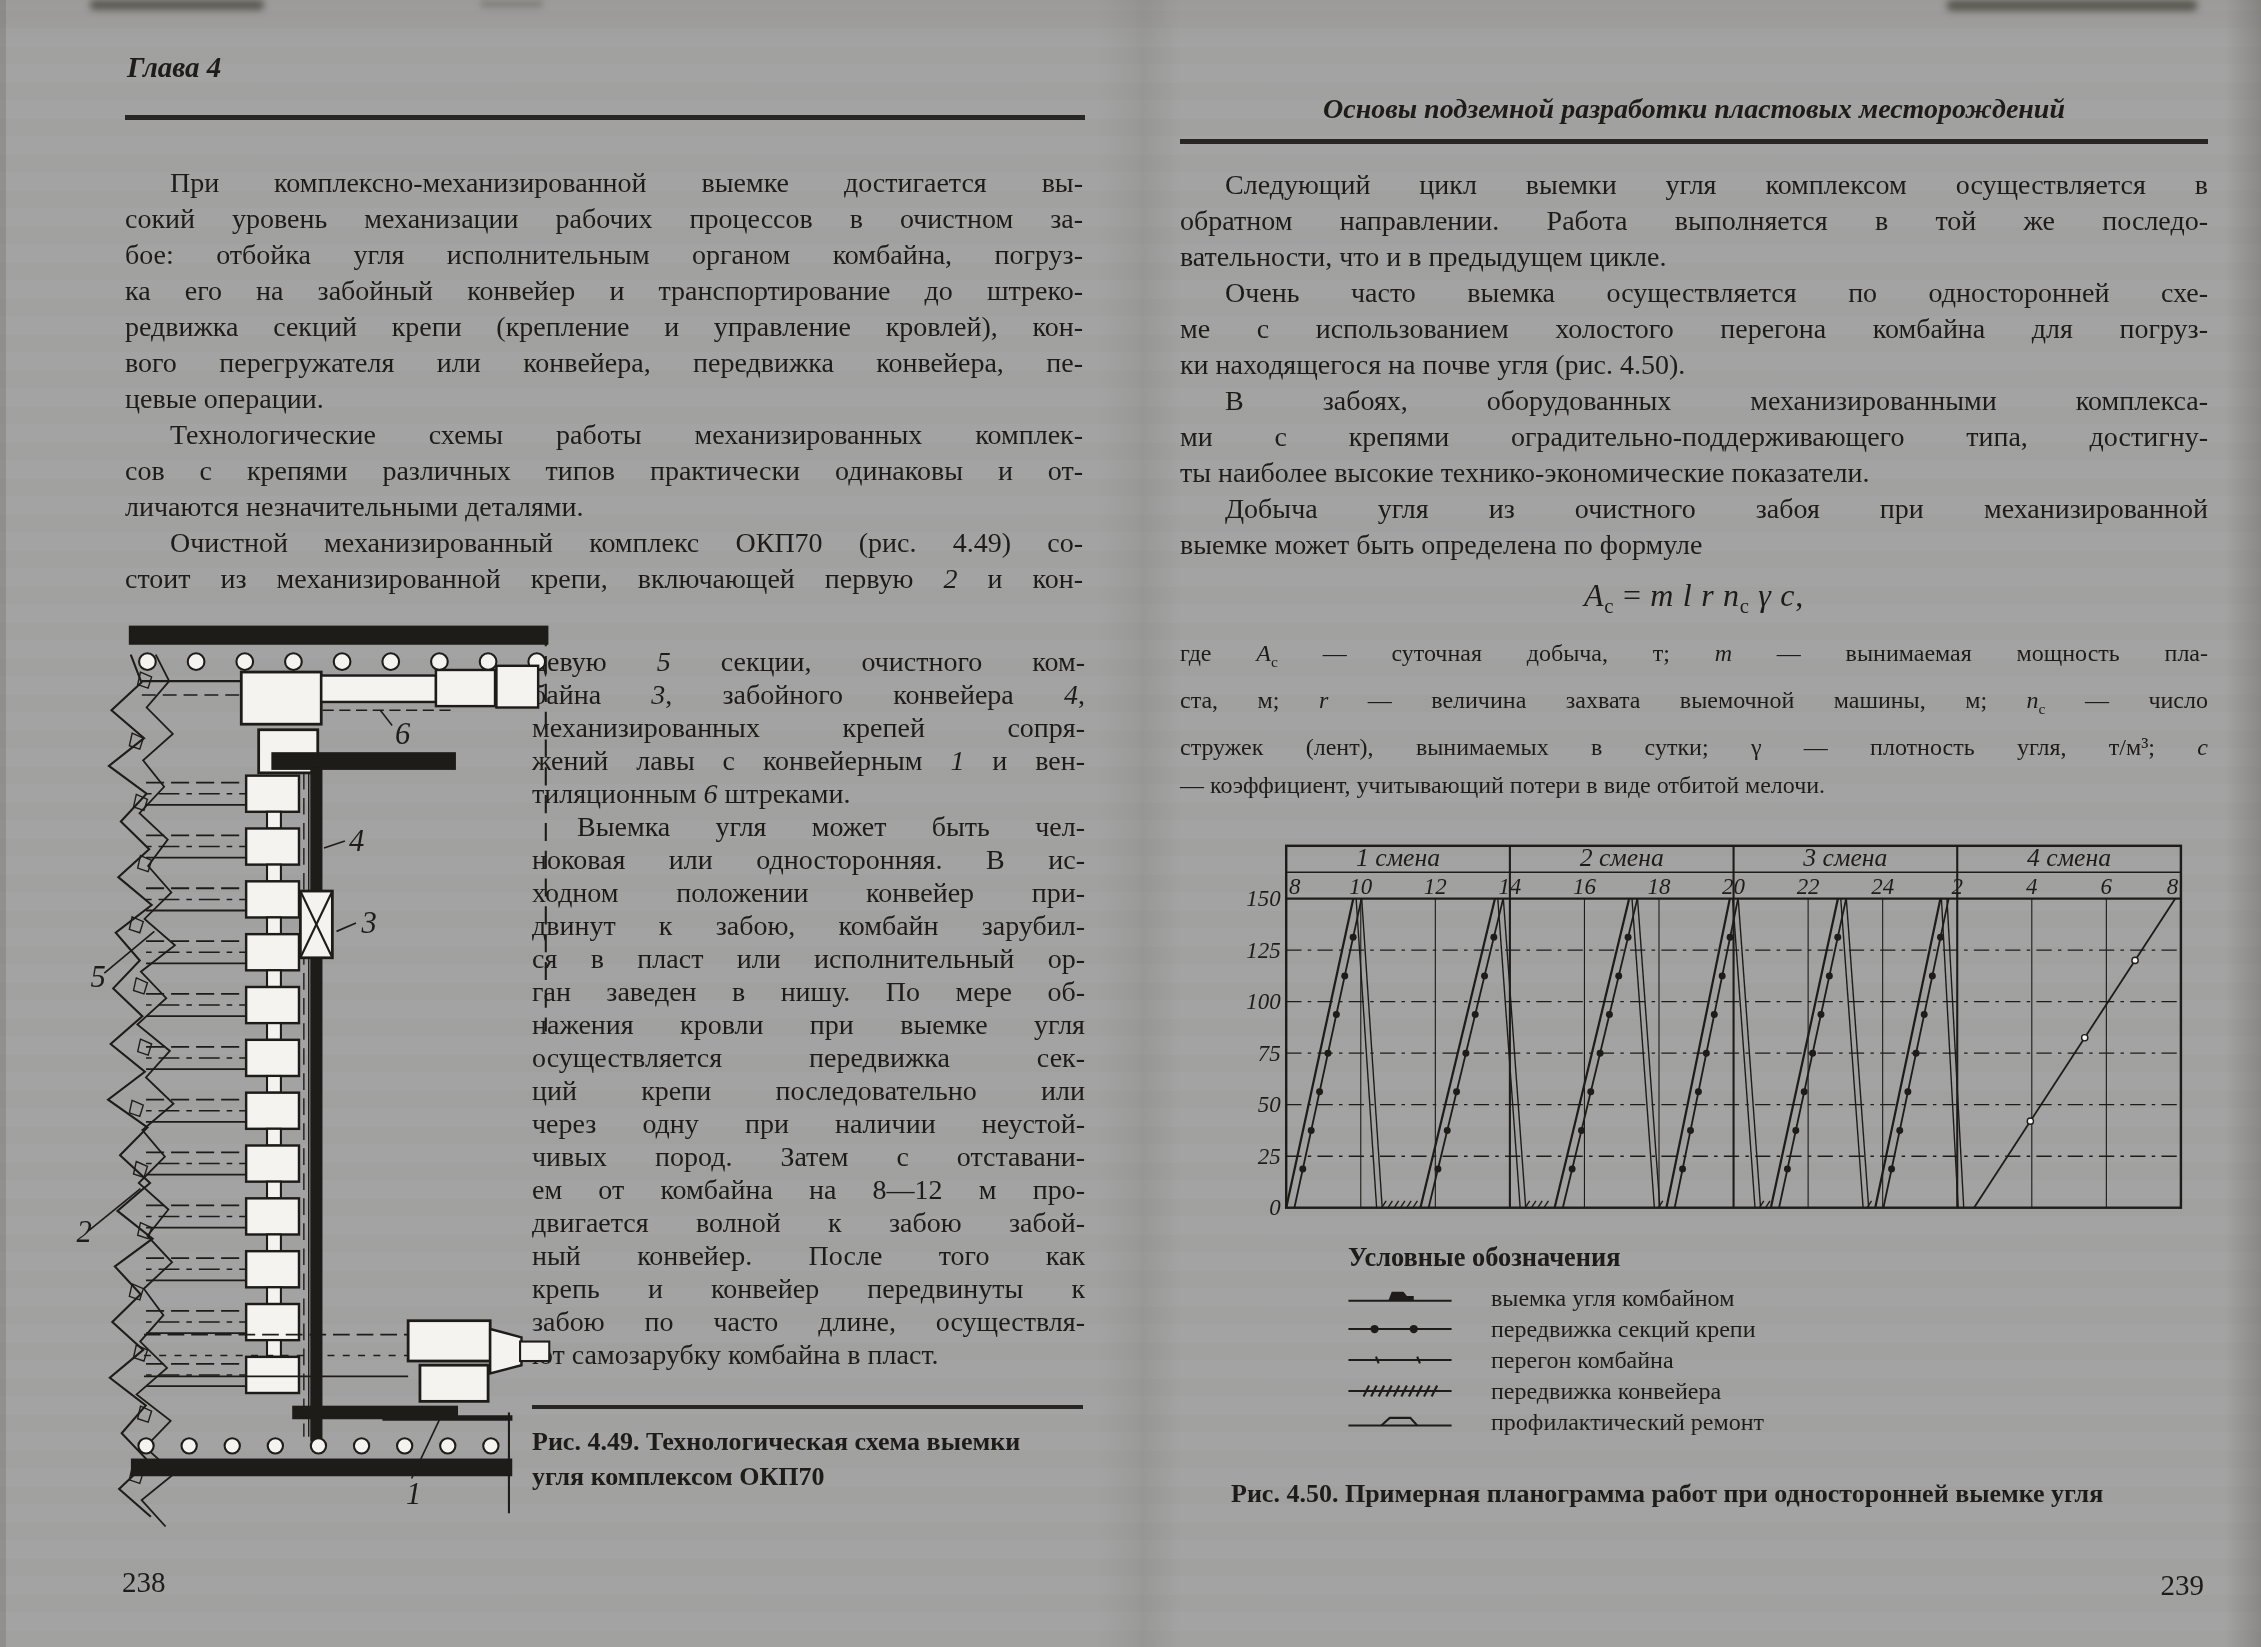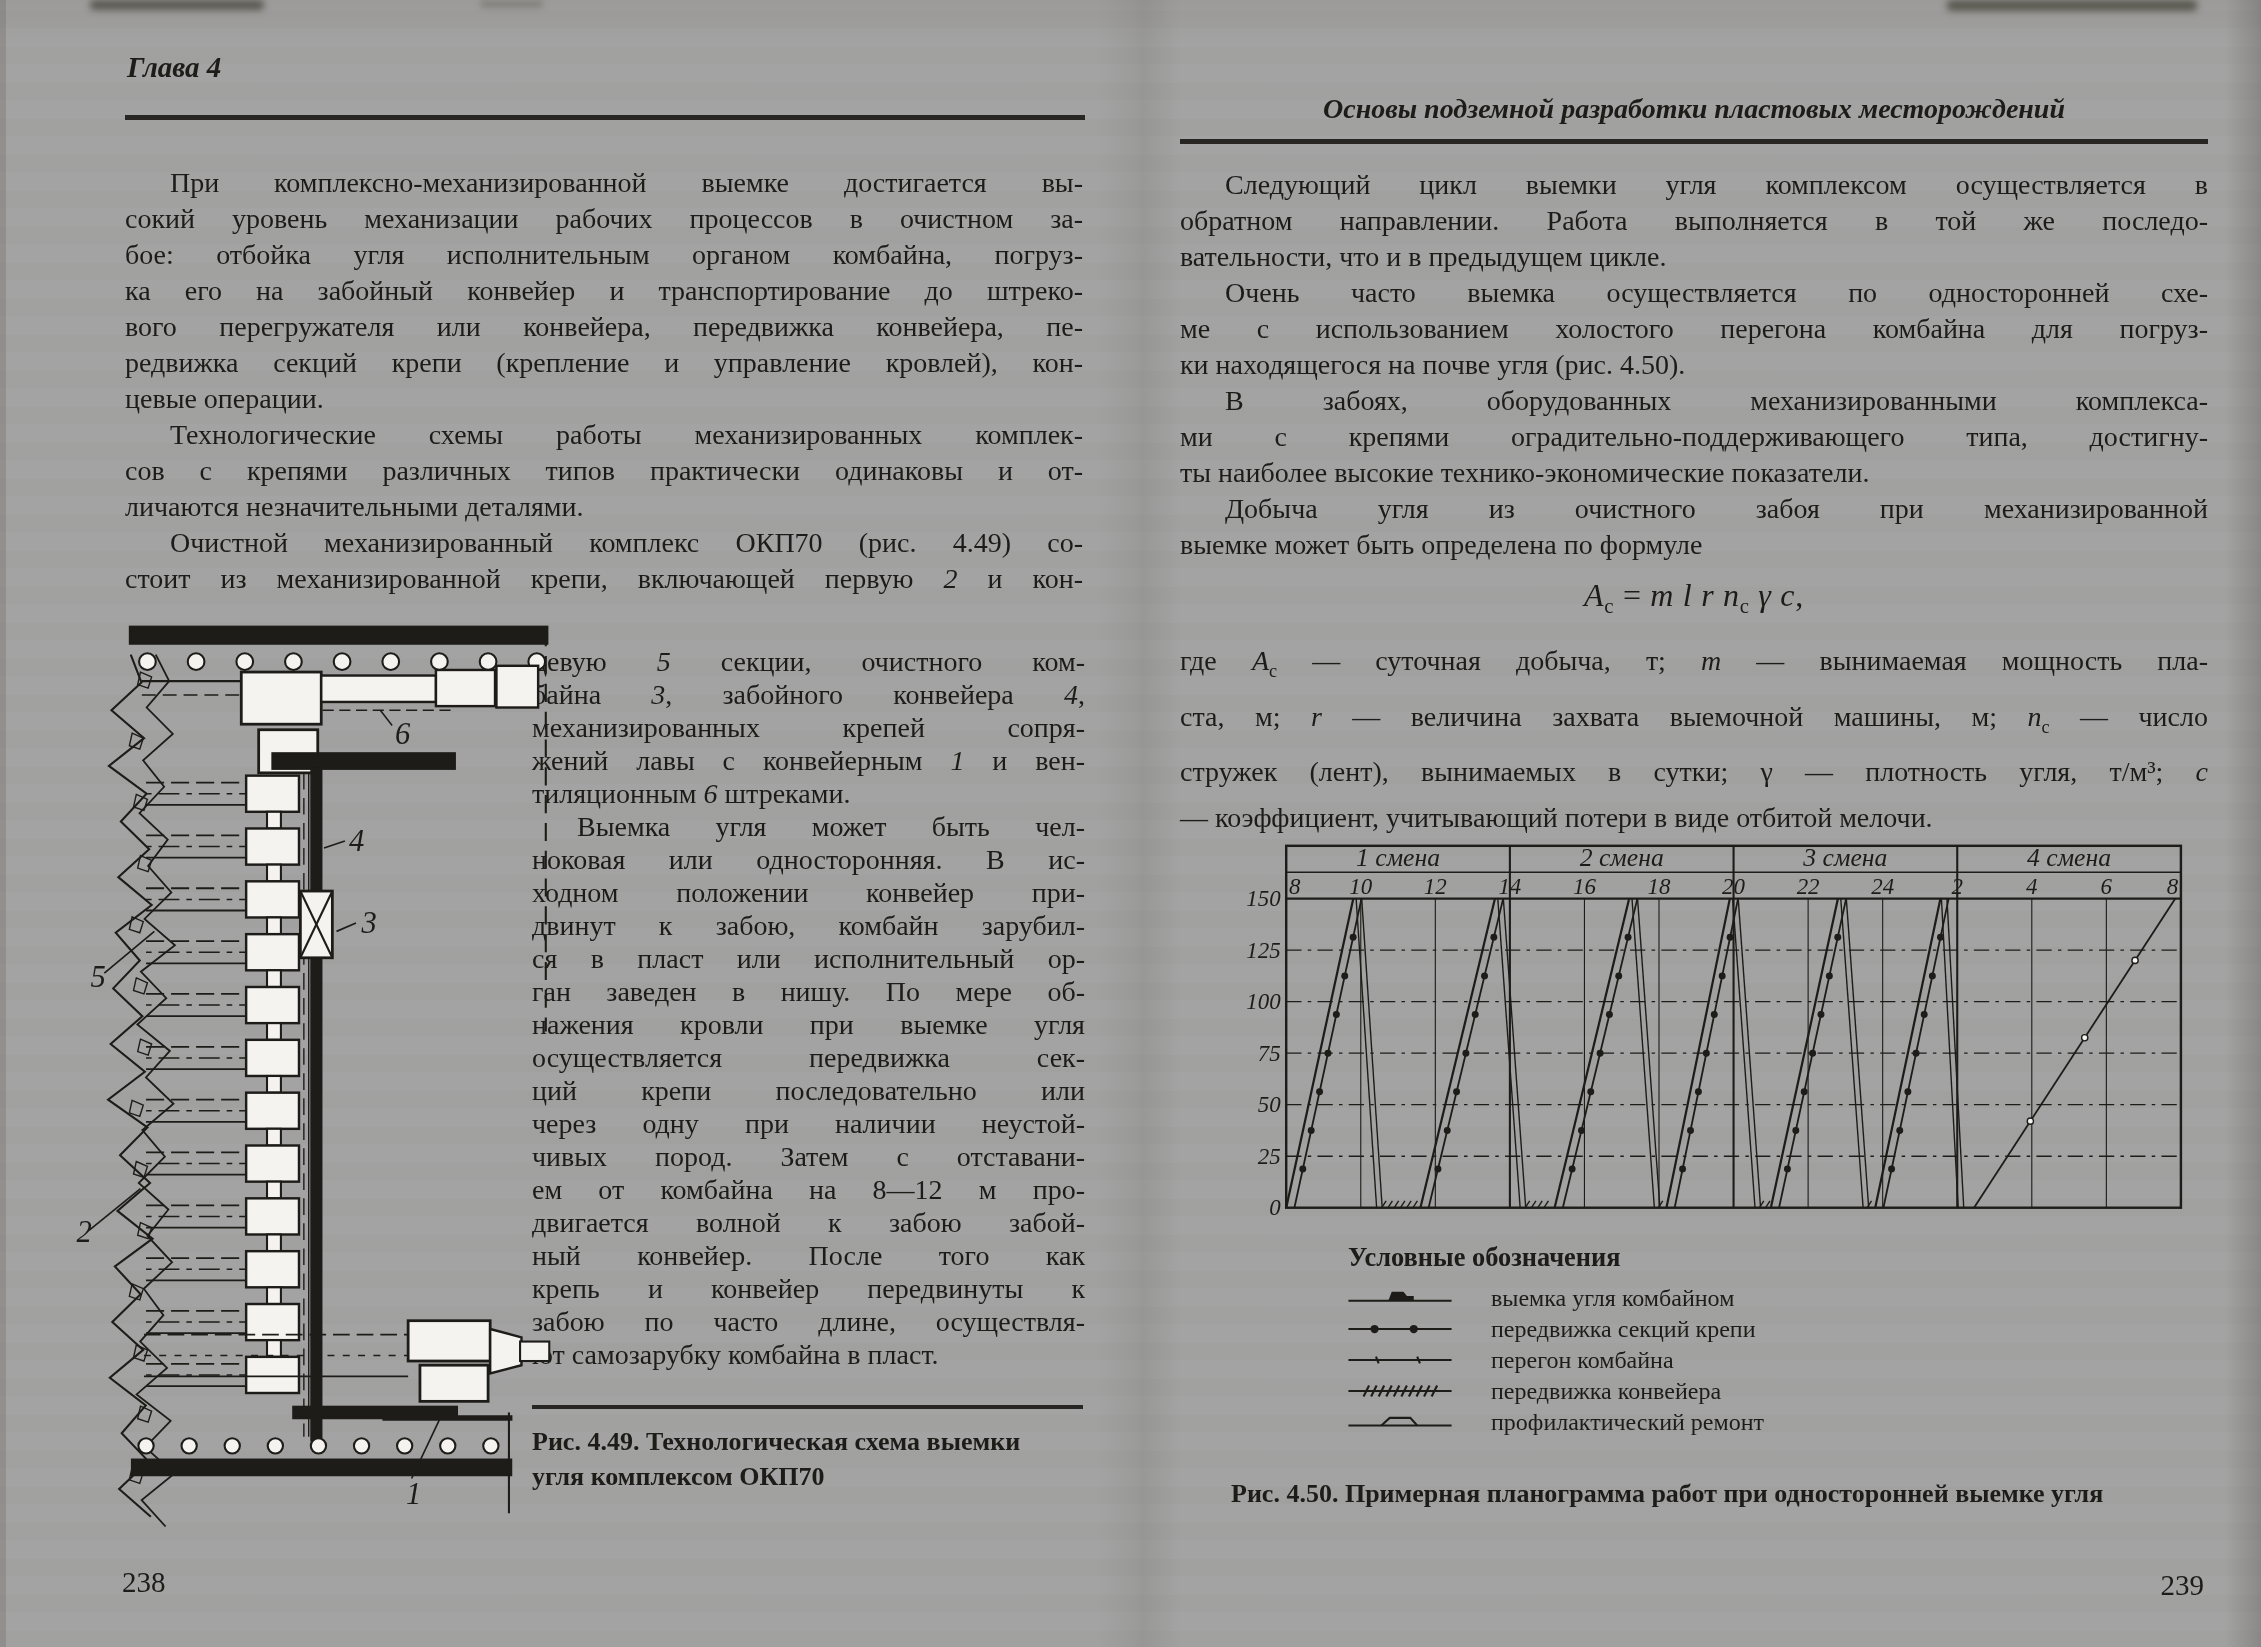--- a/index.html
+++ b/index.html
@@ -21,21 +21,21 @@
         font-style:italic;font-weight:bold;font-size:28px;}
   .rule{position:absolute;background:#272622;}
 
   .textblock{position:absolute;}
   .line{text-align:justify;text-align-last:justify;}
   .line.pend{text-align-last:auto;}
   .line.ind{text-indent:45px;}
   .wide .line{width:958px;font-size:28px;line-height:36px;}
   .rwide .line{width:1028px;font-size:28px;line-height:36px;}
   .narrow .line{width:553px;font-size:28px;line-height:33px;}
-  .where .line{width:1028px;font-size:28px;line-height:38px;margin-top:8px;}
+  .where .line{width:1028px;font-size:24px;line-height:38px;}
 
   .formula{position:absolute;left:1180px;top:577px;width:1028px;text-align:center;
         font-size:32px;letter-spacing:0.7px;}
   .formula sub, .where sub{font-size:65%;}
 
   .caption{position:absolute;font-weight:bold;font-size:26px;line-height:35px;font-family:Liberation Serif, serif;}
   .pagenum{position:absolute;font-size:29px;margin-top:39px;}
 
   .legend{position:absolute;left:1348px;top:1242px;}
   .legend-title{font-weight:bold;font-size:26.4px;margin-bottom:9.7px;}
@@ -62,22 +62,22 @@
   <div class="smudge" style="left:480px;top:1.4px;width:63px;height:5.6px;opacity:.5;"></div>
 
   <div class="hdr-left">Глава 4</div>
   <div class="rule" style="left:125px;top:115px;width:960px;height:4.9px;"></div>
 
   <div class="textblock wide" id="leftWide" style="left:125px;top:165px;">
       <div class="line ind">При комплексно-механизированной выемке достигается вы-</div>
       <div class="line">сокий уровень механизации рабочих процессов в очистном за-</div>
       <div class="line">бое: отбойка угля исполнительным органом комбайна, погруз-</div>
       <div class="line">ка его на забойный конвейер и транспортирование до штреко-</div>
+      <div class="line">редвижка секций крепи (крепление и управление кровлей), кон-</div>
       <div class="line">вого перегружателя или конвейера, передвижка конвейера, пе-</div>
-      <div class="line">редвижка секций крепи (крепление и управление кровлей), кон-</div>
       <div class="line pend">цевые операции.</div>
       <div class="line ind">Технологические схемы работы механизированных комплек-</div>
       <div class="line">сов с крепями различных типов практически одинаковы и от-</div>
       <div class="line pend">личаются незначительными деталями.</div>
       <div class="line ind">Очистной механизированный комплекс ОКП70 (рис. 4.49) со-</div>
       <div class="line">стоит из механизированной крепи, включающей первую <i>2</i> и кон-</div>
     </div>
   <div class="textblock narrow" id="leftNarrow" style="left:532px;top:645px;">
       <div class="line">цевую <i>5</i> секции, очистного ком-</div>
       <div class="line">байна <i>3</i>, забойного конвейера <i>4</i>,</div>

